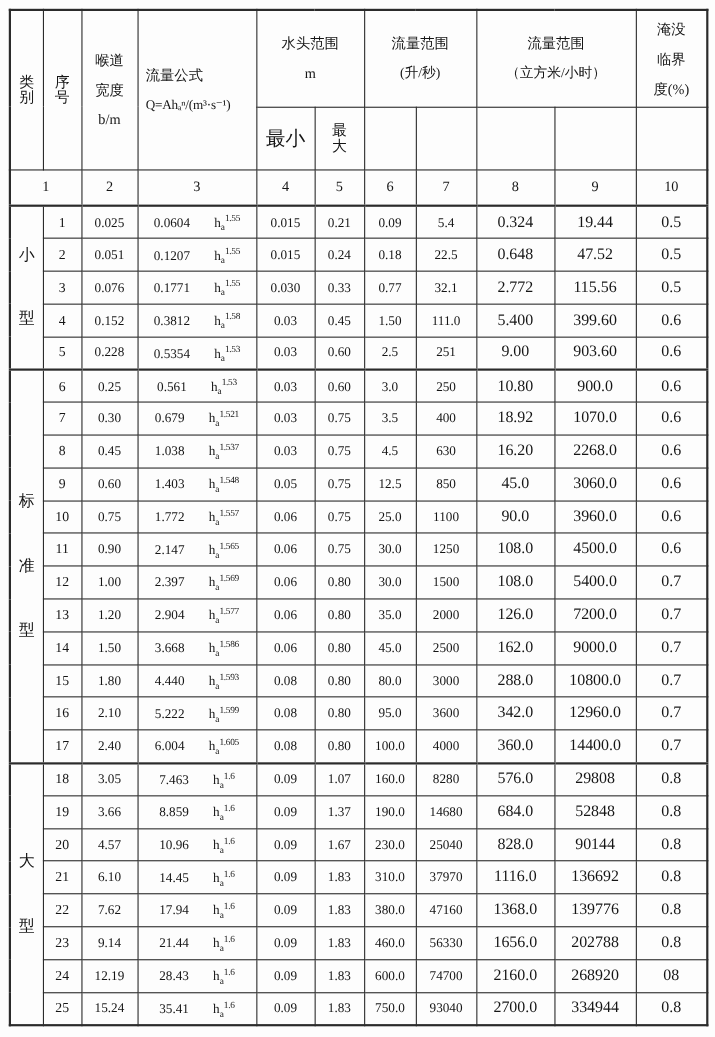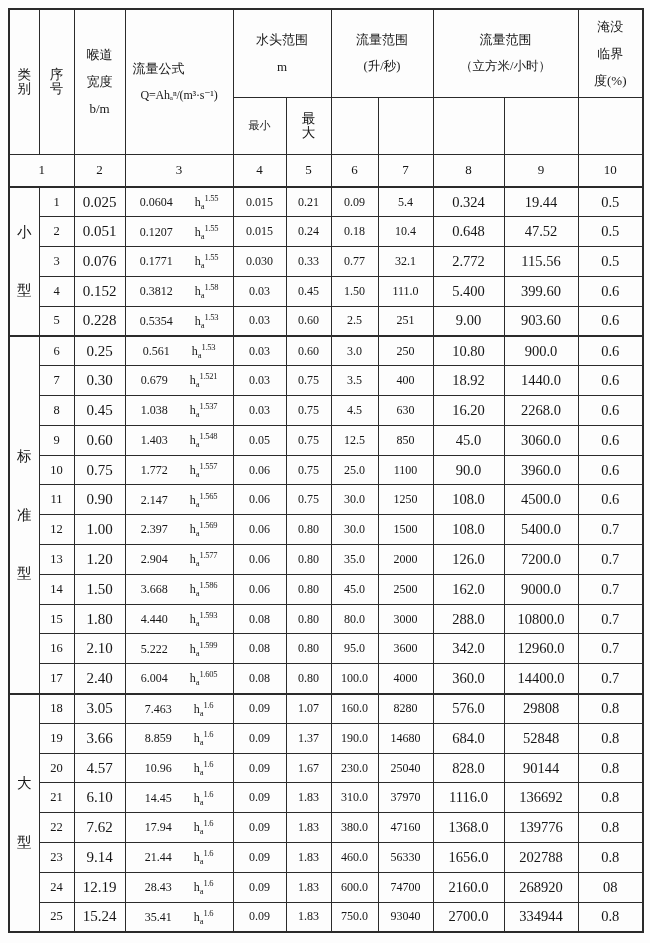--- a/index.html
+++ b/index.html
@@ -32,32 +32,32 @@
   tr.head-sub{height:57px;}
   tr.idx-row{height:33px;font-size:13px;}
   tbody.data tr{height:29.8px;}
 
   
   .vstack{display:flex;flex-direction:column;align-items:center;justify-content:space-around;height:100%;font-size:13.5px;}
   .vstack span{display:block;line-height:1;}
   .lines{display:flex;flex-direction:column;justify-content:flex-end;height:100%;font-size:13px;}
   .lines div{line-height:27px;}
   .formula-cell .lines{align-items:flex-start;padding-left:7px;text-align:left;}
-  .formula-cell .lines div:last-child{font-size:12px;letter-spacing:-0.2px;margin-left:8px;}
+  .formula-cell .lines div:last-child{font-size:12px;letter-spacing:-0.2px;}
   .flow-head .lines div:last-child{font-size:12.5px;}
   .sub-head .lines{font-size:13px;}
-  .minmax{font-size:11px;}
+  .minmax{font-size:18px;}
   .max-stack{font-size:13.5px;}
 
   
   .cat-cell .vstack{justify-content:center;gap:44px;font-size:14.5px;}
 
   
   .c-no{font-size:12.5px;}
-  .c-b{font-size:15px;margin-top:8px;}
+  .c-b{font-size:12px;margin-top:8px;}
   .c-f{font-size:12px;}
   .c-sm{font-size:12px;}
   .c-big{font-size:14.5px;}
   .f-wrap{display:inline-flex;align-items:baseline;justify-content:center;gap:22px;}
   .f-wrap sub{font-size:8.5px;vertical-align:sub;}
   .f-wrap sup{font-size:8.5px;vertical-align:super;letter-spacing:-0.3px;}
 </style>
 </head>
 <body>
 
@@ -181,21 +181,21 @@
         <tr>
           <td class="c-no">2</td>
           <td class="c-b">0.051</td>
           <td class="c-f"><span class="f-wrap">
               <span>0.1207</span>
               <span>h<sub>a</sub><sup>1.55</sup></span>
             </span></td>
           <td class="c-sm">0.015</td>
           <td class="c-sm">0.24</td>
           <td class="c-sm">0.18</td>
-          <td class="c-sm">10.4</td>
+          <td class="c-sm">22.5</td>
           <td class="c-big">0.648</td>
           <td class="c-big">47.52</td>
           <td class="c-big">0.5</td>
         </tr>
         <tr>
           <td class="c-no">3</td>
           <td class="c-b">0.076</td>
           <td class="c-f"><span class="f-wrap">
               <span>0.1771</span>
               <span>h<sub>a</sub><sup>1.55</sup></span>
@@ -265,21 +265,21 @@
           <td class="c-b">0.30</td>
           <td class="c-f"><span class="f-wrap">
               <span>0.679</span>
               <span>h<sub>a</sub><sup>1.521</sup></span>
             </span></td>
           <td class="c-sm">0.03</td>
           <td class="c-sm">0.75</td>
           <td class="c-sm">3.5</td>
           <td class="c-sm">400</td>
           <td class="c-big">18.92</td>
-          <td class="c-big">1440.0</td>
+          <td class="c-big">1070.0</td>
           <td class="c-big">0.6</td>
         </tr>
         <tr>
           <td class="c-no">8</td>
           <td class="c-b">0.45</td>
           <td class="c-f"><span class="f-wrap">
               <span>1.038</span>
               <span>h<sub>a</sub><sup>1.537</sup></span>
             </span></td>
           <td class="c-sm">0.03</td>

